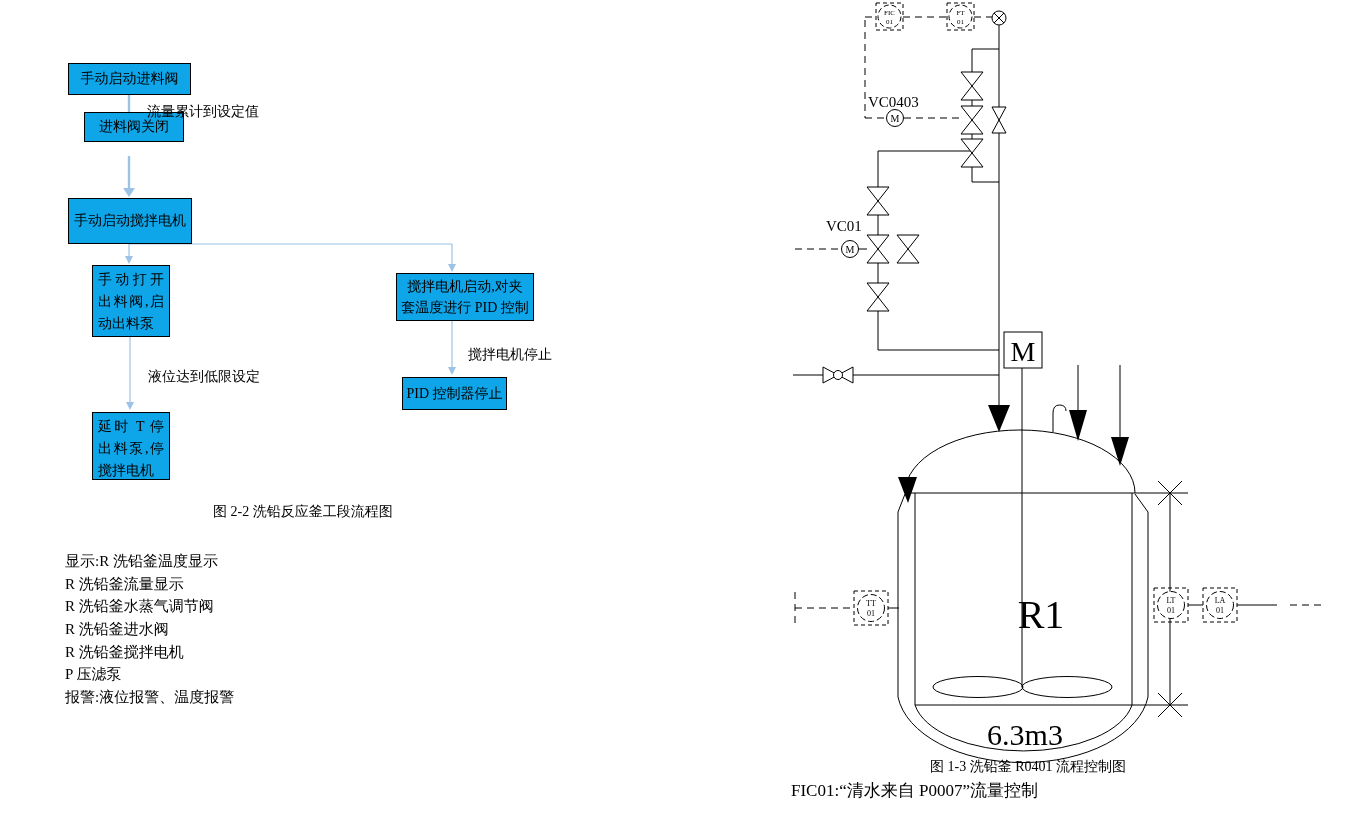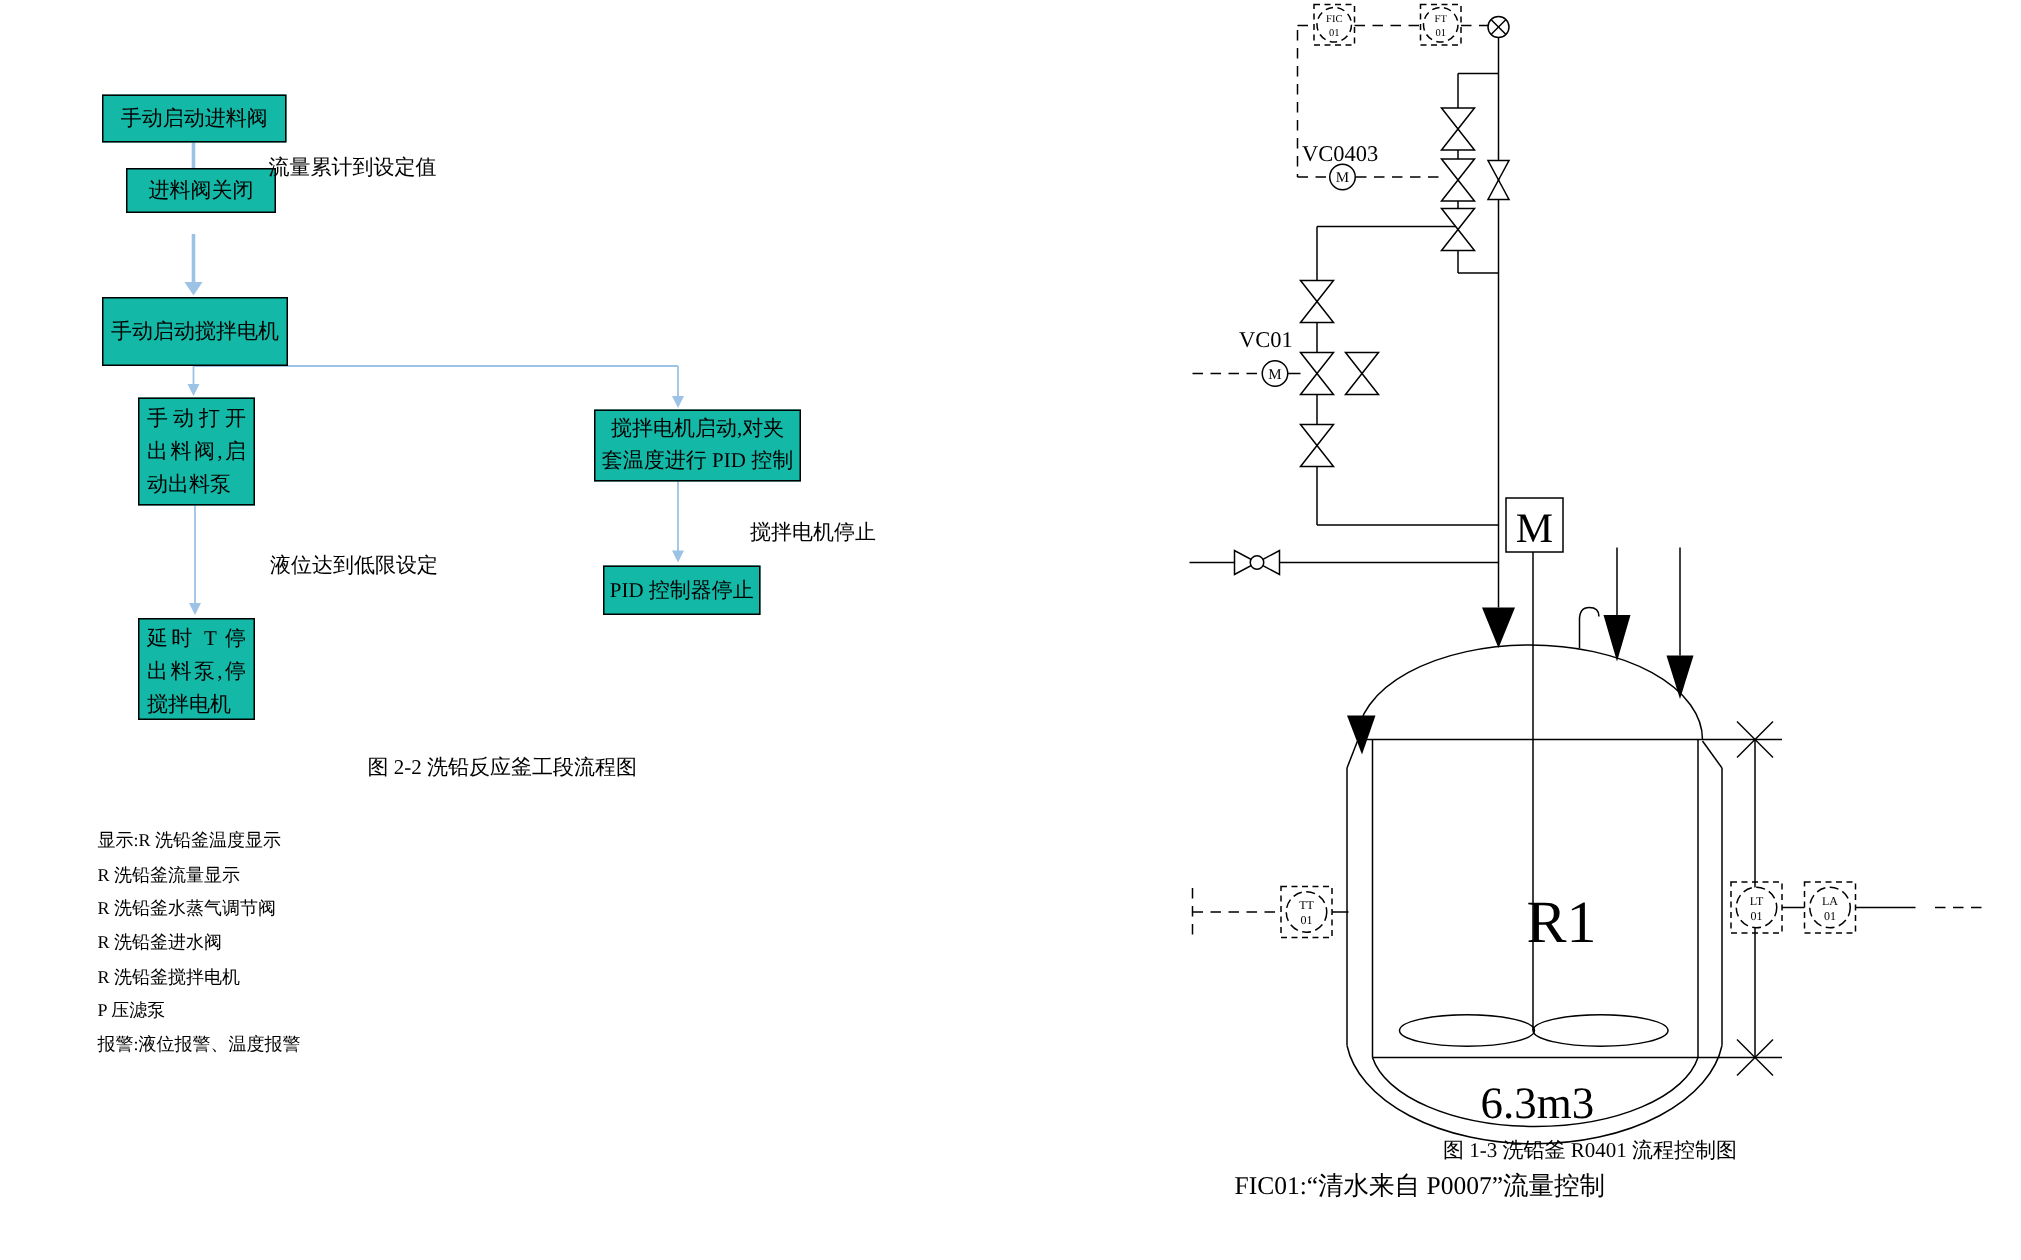--- a/index.html
+++ b/index.html
@@ -1,25 +1,25 @@
 <!DOCTYPE html>
 <html><head>
 <meta charset="utf-8">
 <style>
   html,body{margin:0;padding:0;background:#fff;}
   #page{position:relative;width:1347px;height:840px;background:#ffffff;overflow:hidden;
         font-family:"Liberation Serif","DejaVu Serif",serif;color:#000;}
   #vector-layer{position:absolute;left:0;top:0;z-index:1;}
-  .txt{position:absolute;z-index:2;white-space:nowrap;margin-left:32px;}
-  .fcbox{position:absolute;z-index:2;background:#14b8a6;border:1.5px solid #000;
+  .txt{position:absolute;z-index:2;white-space:nowrap;}
+  .fcbox{position:absolute;z-index:2;background:#0ea5e9;border:1.5px solid #000;
          box-sizing:border-box;font-size:14px;display:flex;align-items:center;
          justify-content:center;text-align:center;}
   .fcbox.multi{display:block;text-align:justify;padding:3px 5px;line-height:22px;}
   .fcbox.two{display:block;text-align:center;padding:2px 4px;line-height:21px;}
-  .note-line{position:absolute;z-index:2;font-size:12px;white-space:nowrap;}
+  .note-line{position:absolute;z-index:2;font-size:15px;white-space:nowrap;}
   svg text{font-family:"Liberation Serif","DejaVu Serif",serif;fill:#000;}
 </style>
 </head>
 <body>
 
 <div id="page">
 
   <svg id="vector-layer" width="1347" height="840" viewBox="0 0 1347 840">
 
     <g stroke="#9CC2E5" fill="none">

